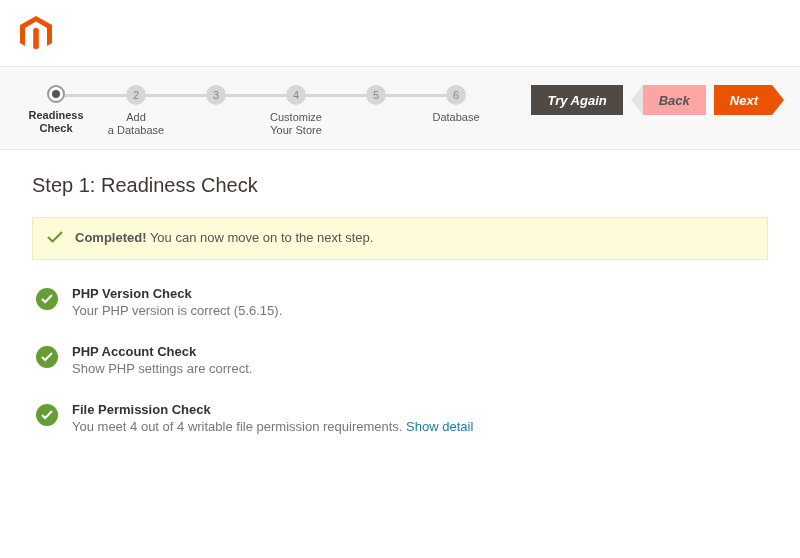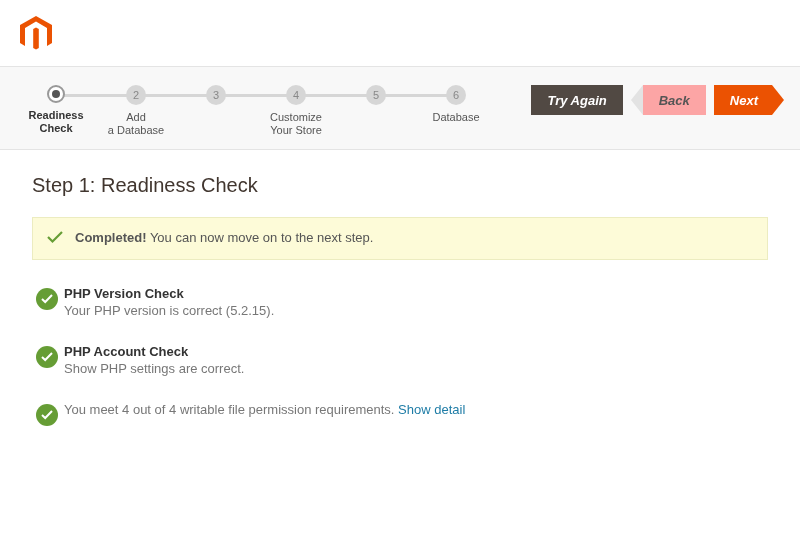--- a/index.html
+++ b/index.html
@@ -117,21 +117,21 @@
     padding:12px 14px;
     display:flex;
     gap:12px;
     color:#555;
     margin-bottom:26px;
   }
   .alert-success svg { flex-shrink:0; }
 
   .check-item {
     display:flex;
-    gap:6px;
+    gap:14px;
     margin-bottom:26px;
     padding-left:4px;
   }
   .check-icon {
     width:22px;height:22px;border-radius:50%;
     background:#669d35;
     display:flex;align-items:center;justify-content:center;
     flex-shrink:0;
     margin-top:2px;
   }
@@ -205,38 +205,39 @@
 
   <div id="checks">
       <div class="check-item">
         <div class="check-icon">
           <svg width="12" height="10" viewBox="0 0 12 10">
             <path fill="none" stroke="#fff" stroke-width="2" d="M1 5 L4.2 8 L11 1"></path>
           </svg>
         </div>
         <div class="check-body">
           <div class="title">PHP Version Check</div>
-          <div class="sub">Your PHP version is correct (5.2.15).</div>
+          <div class="sub">Your PHP version is correct (5.6.15).</div>
         </div>
       </div>
       <div class="check-item">
         <div class="check-icon">
           <svg width="12" height="10" viewBox="0 0 12 10">
             <path fill="none" stroke="#fff" stroke-width="2" d="M1 5 L4.2 8 L11 1"></path>
           </svg>
         </div>
         <div class="check-body">
           <div class="title">PHP Account Check</div>
           <div class="sub">Show PHP settings are correct.</div>
         </div>
       </div>
       <div class="check-item">
         <div class="check-icon">
           <svg width="12" height="10" viewBox="0 0 12 10">
             <path fill="none" stroke="#fff" stroke-width="2" d="M1 5 L4.2 8 L11 1"></path>
           </svg>
         </div>
         <div class="check-body">
+          <div class="title">File Permission Check</div>
           <div class="sub">You meet 4 out of 4 writable file permission requirements. <a href="#">Show detail</a></div>
         </div>
       </div>
     </div>
 </div>
 
 </body></html>

